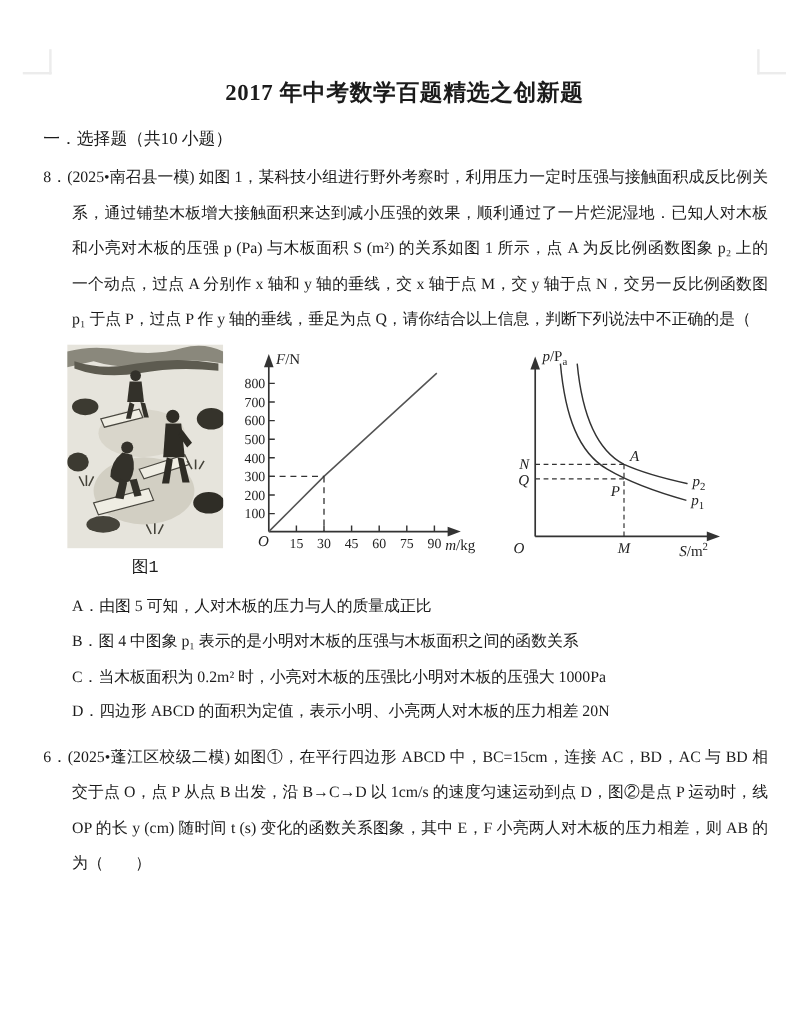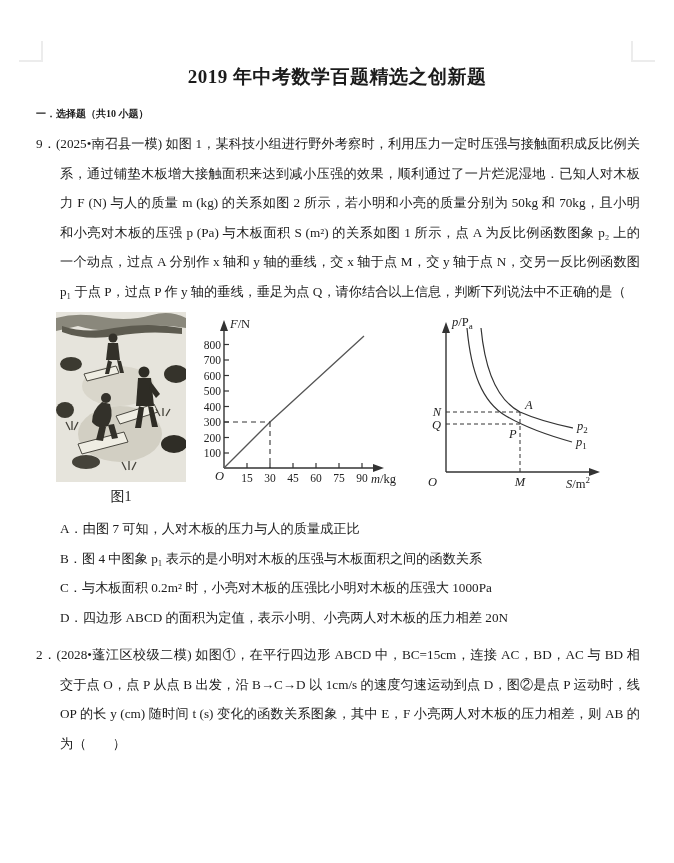--- a/index.html
+++ b/index.html
@@ -2,57 +2,56 @@
 <html><head>
 <meta charset="utf-8">
 <style>
   html,body{margin:0;padding:0;background:#ffffff;}
   .page{position:relative;width:674px;height:863px;background:#fff;overflow:hidden;
         font-family:"Liberation Serif","DejaVu Serif",serif;color:#1b1b1b;}
   .corner{position:absolute;width:22px;height:19px;}
   .corner-left{left:19px;top:41px;border-right:2px solid #ececec;border-bottom:2px solid #ececec;}
   .corner-right{right:19px;top:41px;border-left:2px solid #ececec;border-bottom:2px solid #ececec;}
   .title{margin:64px 0 0 0;text-align:center;font-size:19px;font-weight:bold;letter-spacing:.5px;}
-  .section{margin:17px 0 0 36px;font-size:10px;font-weight:bold;}
+  .section{margin:17px 0 0 36px;font-size:14px;font-weight:normal;}
   .para{margin-left:36px;width:604px;font-size:13.2px;}
   .q1{margin-top:8px;}
   .q2{margin-top:8px;}
   .line{height:29.5px;line-height:29.5px;overflow:hidden;box-sizing:border-box;}
   .cont{padding-left:24px;}
   .jline{text-align:justify;text-align-last:justify;}
   .lline{text-align:left;white-space:nowrap;}
   .figrow{margin:6px 0 0 56px;display:flex;align-items:flex-start;}
   figure{margin:0;padding:0;text-align:center;}
-  .fig1{width:130px;}
+  .fig1{width:130px;font-family:Liberation Mono, monospace;}
   .fig2{width:204px;margin-left:8px;}
   .fig3{width:190px;margin-left:26px;}
   figcaption{font-size:14px;margin-top:2px;color:#1b1b1b;}
   .options{margin:8px 0 0 60px;font-size:13.2px;}
   .options .line{height:29.5px;line-height:29.5px;}
   svg text{font-family:"Liberation Serif","DejaVu Serif",serif;fill:#222;}
   .tick{font-size:11.5px;}
   .axlab{font-size:12.5px;}
   .ital{font-style:italic;}
 </style>
 </head>
 <body>
 
 <div class="page">
 
   <div class="corner corner-left"></div>
   <div class="corner corner-right"></div>
 
-  <h1 class="title">2019 年中考数学百题精选之创新题</h1>
+  <h1 class="title">2017 年中考数学百题精选之创新题</h1>
 
   <div class="section">一．选择题（共10 小题）</div>
 
   <div class="para q1">
-    <div class="line jline">9．(2025•南召县一模) 如图 1，某科技小组进行野外考察时，利用压力一定时压强与接触面积成反比例关</div>
+    <div class="line jline">8．(2025•南召县一模) 如图 1，某科技小组进行野外考察时，利用压力一定时压强与接触面积成反比例关</div>
     <div class="line cont jline">系，通过铺垫木板增大接触面积来达到减小压强的效果，顺利通过了一片烂泥湿地．已知人对木板的压</div>
-    <div class="line cont jline">力 F (N) 与人的质量 m (kg) 的关系如图 2 所示，若小明和小亮的质量分别为 50kg 和 70kg，且小明</div>
     <div class="line cont jline">和小亮对木板的压强 p (Pa) 与木板面积 S (m²) 的关系如图 1 所示，点 A 为反比例函数图象 p₂ 上的</div>
     <div class="line cont jline">一个动点，过点 A 分别作 x 轴和 y 轴的垂线，交 x 轴于点 M，交 y 轴于点 N，交另一反比例函数图象</div>
     <div class="line cont lline">p₁ 于点 P，过点 P 作 y 轴的垂线，垂足为点 Q，请你结合以上信息，判断下列说法中不正确的是（　　）</div>
   </div>
 
   <div class="figrow">
 
     <figure class="fig1">
       <svg width="130" height="170" viewBox="0 0 130 170">
         <rect x="0" y="0" width="130" height="170" fill="#e6e4dc"></rect>
@@ -185,26 +184,26 @@
         <text class="axlab" x="152" y="134"><tspan class="ital">p</tspan><tspan font-size="9" dy="3">1</tspan></text>
 
         <text class="axlab" x="28" y="14"><tspan class="ital">p</tspan><tspan>/P</tspan><tspan font-size="9" dy="3">a</tspan></text>
         <text class="axlab" x="166" y="176" text-anchor="end"><tspan class="ital">S</tspan><tspan>/m</tspan><tspan font-size="9" dy="-5">2</tspan></text>
       </svg>
     </figure>
 
   </div>
 
   <div class="options">
-    <div class="line lline">A．由图 7 可知，人对木板的压力与人的质量成正比</div>
+    <div class="line lline">A．由图 5 可知，人对木板的压力与人的质量成正比</div>
     <div class="line lline">B．图 4 中图象 p₁ 表示的是小明对木板的压强与木板面积之间的函数关系</div>
-    <div class="line lline">C．与木板面积 0.2m² 时，小亮对木板的压强比小明对木板的压强大 1000Pa</div>
+    <div class="line lline">C．当木板面积为 0.2m² 时，小亮对木板的压强比小明对木板的压强大 1000Pa</div>
     <div class="line lline">D．四边形 ABCD 的面积为定值，表示小明、小亮两人对木板的压力相差 20N</div>
   </div>
 
   <div class="para q2">
-    <div class="line jline">2．(2028•蓬江区校级二模) 如图①，在平行四边形 ABCD 中，BC=15cm，连接 AC，BD，AC 与 BD 相</div>
+    <div class="line jline">6．(2025•蓬江区校级二模) 如图①，在平行四边形 ABCD 中，BC=15cm，连接 AC，BD，AC 与 BD 相</div>
     <div class="line cont jline">交于点 O，点 P 从点 B 出发，沿 B→C→D 以 1cm/s 的速度匀速运动到点 D，图②是点 P 运动时，线段</div>
     <div class="line cont jline">OP 的长 y (cm) 随时间 t (s) 变化的函数关系图象，其中 E，F 小亮两人对木板的压力相差，则 AB 的长</div>
     <div class="line cont lline">为（　　）</div>
   </div>
 
 </div>
 
 </body></html>

